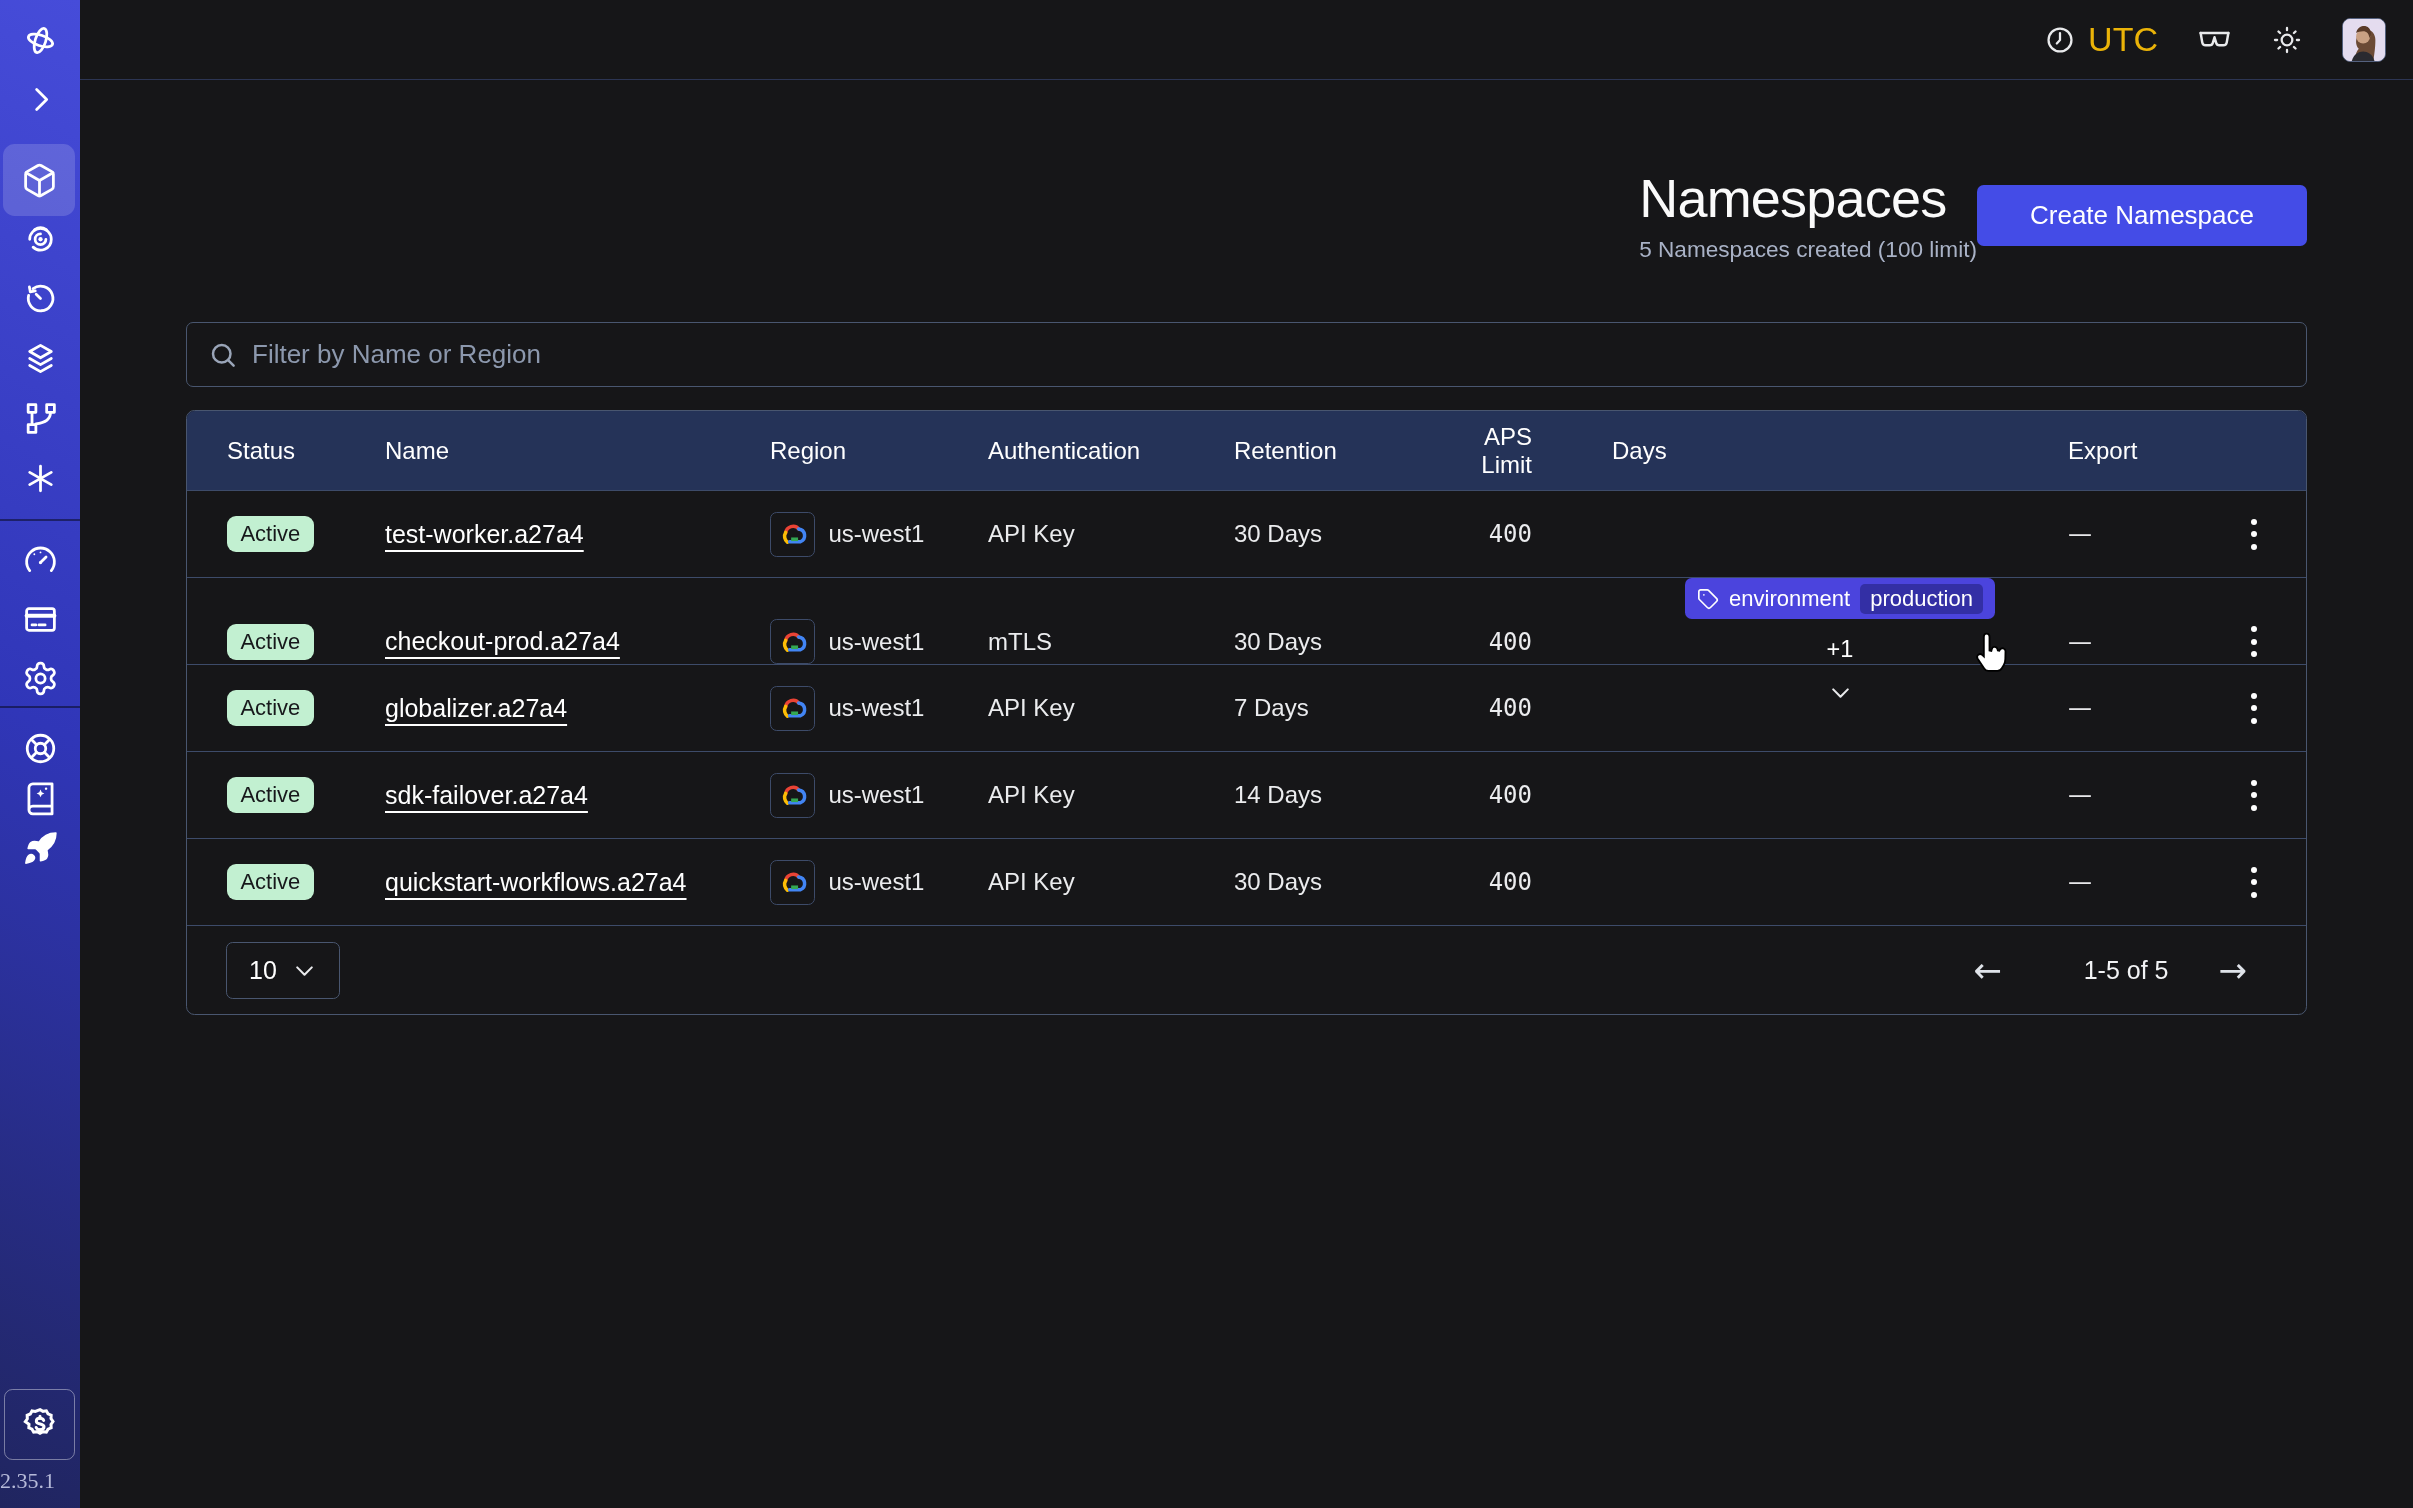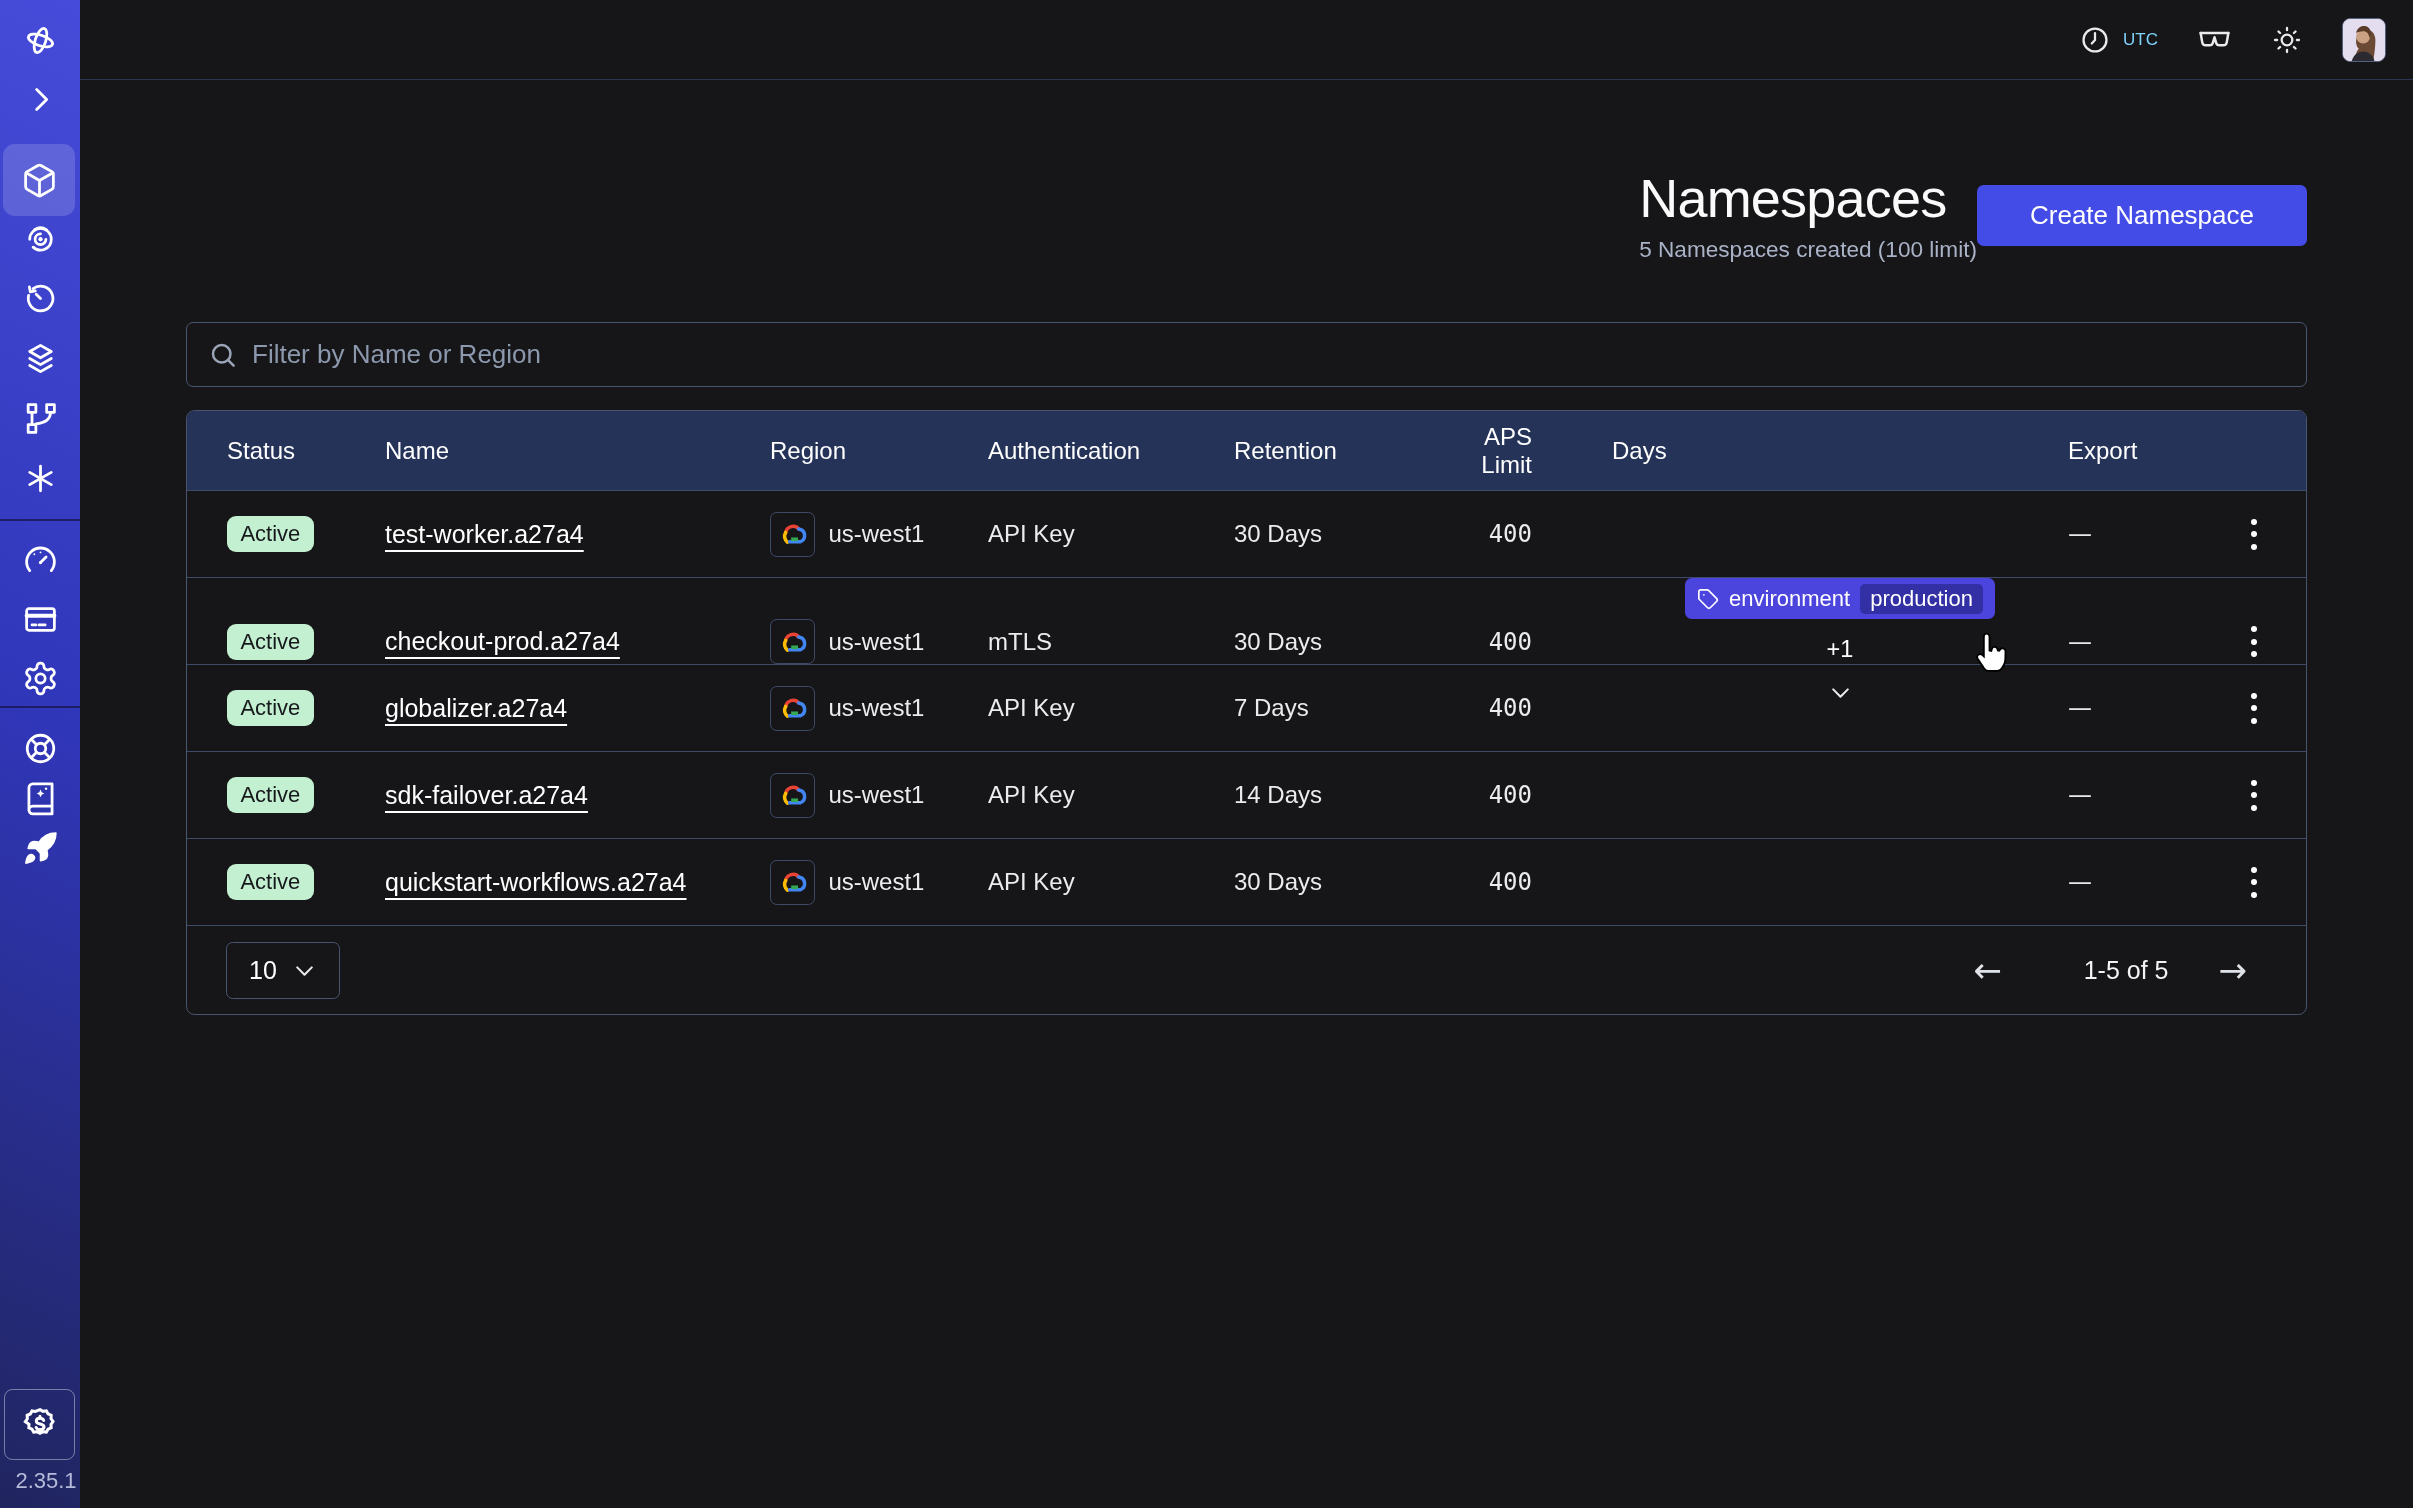--- a/index.html
+++ b/index.html
@@ -16,31 +16,31 @@
   .sidebar {
     position:absolute; left:0; top:0; width:80px; height:1508px; z-index:5;
     background: linear-gradient(205deg, var(--sidebar-top,#454bd8) 0%, var(--sidebar-mid,#3036b8) 48%, var(--sidebar-bottom,#20255f) 100%);
   }
   .side-icon { position:absolute; left:0; width:80px; display:flex; justify-content:center; }
   .side-icon svg { width:37px; height:37px; stroke:#fff; stroke-width:1.8; fill:none; stroke-linecap:round; stroke-linejoin:round; }
   .side-active-tile { position:absolute; left:3.4px; width:72px; height:72px; border-radius:11.7px; background:rgba(255,255,255,.16); display:flex; align-items:center; justify-content:center; }
   .side-divider { position:absolute; left:0; width:80px; height:1.7px; background:rgba(0,0,0,.45); }
   .credits-tile { position:absolute; left:4.2px; width:71px; height:71px; border:1.7px solid rgba(255,255,255,.4); border-radius:8.4px; display:flex; align-items:center; justify-content:center; }
   .credits-tile svg { width:40px; height:40px; stroke:#fff; stroke-width:1.8; fill:none; stroke-linecap:round; }
-  .version { position:absolute; left:0; width:92px; text-align:center; top:1468px; font-size:22px; color:#b6bad9; }
+  .version { position:absolute; left:0; width:92px; top:1468px; font-size:22px; color:#b6bad9;font-family:Liberation Serif, serif; }
 
   
   .topbar {
     position:absolute; left:80px; top:0; right:0; height:80px;
     border-bottom:1.7px solid #2c3553;
     display:flex; align-items:center; justify-content:flex-end; gap:39px; padding-right:27px;
   }
   .topbar svg { stroke:#e9eaec; fill:none; stroke-width:1.7; stroke-linecap:round; stroke-linejoin:round; }
   .tz { display:flex; align-items:center; gap:11.7px; cursor:pointer; }
-  .tz-label { font-size:17px; color:#7dd3fc; }
+  .tz-label { font-size:34px; color:#eab308; }
   .avatar { width:44px; height:44px; border-radius:8.4px; border:1.7px solid #54617e; overflow:hidden; background:#e4dcef; }
   .avatar svg { width:100%; height:100%; stroke:none; }
 
   
   .main { position:absolute; left:80px; top:82px; right:0; bottom:0; padding:0 106px 0 106px; }
   .page-head { margin-top:87px; display:flex; align-items:center; justify-content:flex-end; }
   .page-title { font-size:54px; font-weight:500; letter-spacing:-0.8px; color:#fafafa; line-height:1.1; }
   .page-subtitle { margin-top:8.4px; font-size:22.6px; color:var(--muted,#a9b2c6); }
   .create-btn {
     background:var(--accent,#444ce7); color:#fff; border:none; border-radius:6.7px;

